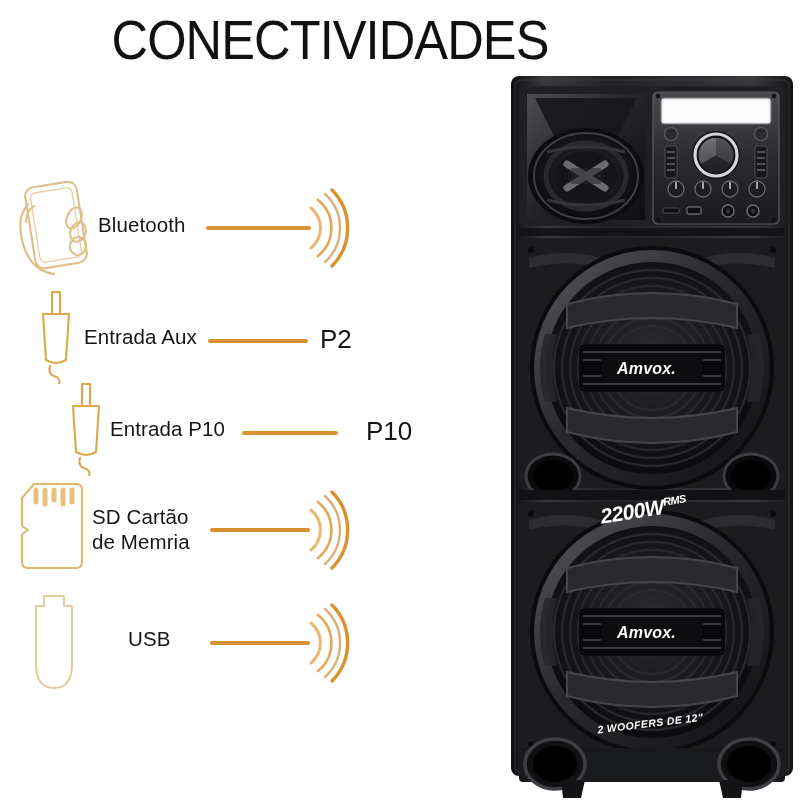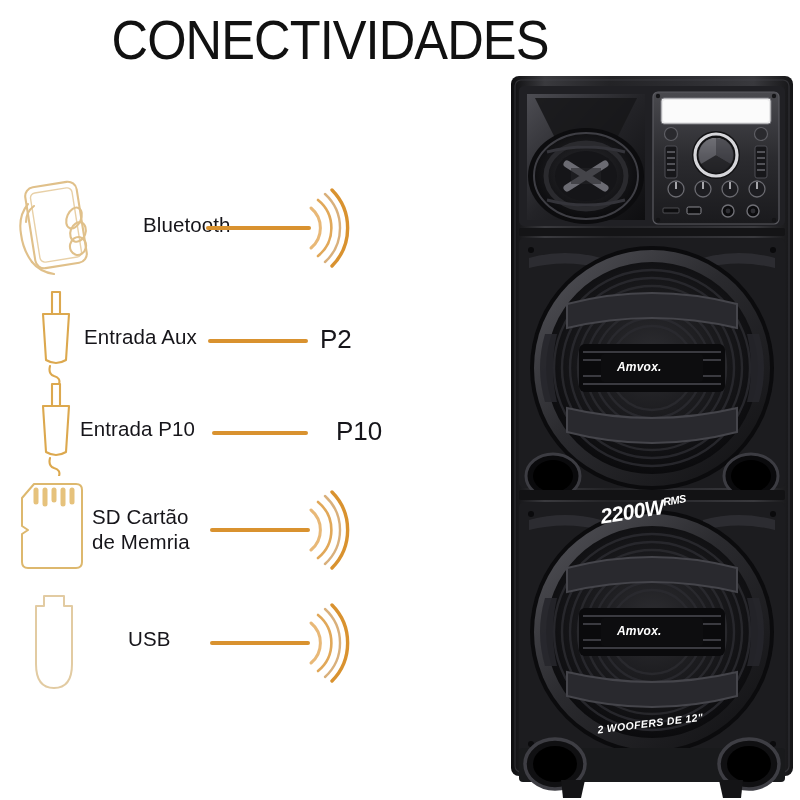--- a/index.html
+++ b/index.html
@@ -56,21 +56,21 @@
   
   .speaker{position:absolute;}
   .sp-txt{
     position:absolute;
     color:#ffffff;
     font-style:italic;
     font-weight:bold;
     white-space:nowrap;
     pointer-events:none;
   }
-  .brand-badge{font-size:12px;letter-spacing:.2px;}
+  .brand-badge{font-size:16px;letter-spacing:.2px;}
   .watt{font-size:21px;letter-spacing:-.5px;}
   .woofsize{font-size:10.5px;letter-spacing:.4px;}
 </style>
 </head>
 <body>
 
 <div id="stage">
 
   <div class="title">CONECTIVIDADES</div>
 
@@ -293,21 +293,21 @@
           <rect x="23" y="14" width="42" height="70" rx="5" transform="rotate(-9 44 49)" stroke-width="1.4" opacity="0.75"></rect>
           <path d="M16 28 Q6 40 9 58 Q11 74 20 86"></path>
           <path d="M20 86 Q28 96 42 98"></path>
           <ellipse cx="62" cy="42" rx="7" ry="11" transform="rotate(24 62 42)"></ellipse>
           <ellipse cx="66" cy="56" rx="7.5" ry="10" transform="rotate(20 66 56)"></ellipse>
           <ellipse cx="66" cy="70" rx="8" ry="9" transform="rotate(14 66 70)"></ellipse>
           <path d="M22 30 Q14 36 14 46"></path>
         </g>
       </svg>
     </div>
-    <div class="flabel" style="left:98px;top:36px;margin-left:45px;">Bluetooth</div>
+    <div class="flabel" style="left:98px;top:36px;">Bluetooth</div>
     <div class="fline" style="left:206px;top:50px;width:105px;"></div>
     <div class="waves" style="left:305px;top:12px;">
       <svg width="62" height="80" viewBox="0 0 62 80">
         <g fill="none" stroke-linecap="round">
           <path d="M6 20 A26 26 0 0 1 6 60" stroke="#e8b877" stroke-width="3"></path>
           <path d="M13 12 A36 36 0 0 1 13 68" stroke="#d9922f" stroke-width="2.6" opacity="0.8"></path>
           <path d="M20 6 A46 46 0 0 1 20 74" stroke="#c98f45" stroke-width="2.4" opacity="0.7"></path>
           <path d="M27 2 A54 54 0 0 1 27 78" stroke="#d9922f" stroke-width="3.4"></path>
         </g>
       </svg>
@@ -322,21 +322,21 @@
           <path d="M15 26 L41 26 L38 72 Q28 78 18 72 Z"></path>
           <path d="M22 78 Q20 86 26 88 Q33 90 31 96"></path>
         </g>
       </svg>
     </div>
     <div class="flabel" style="left:84px;top:36px;">Entrada Aux</div>
     <div class="fline" style="left:208px;top:51px;width:100px;"></div>
     <div class="fvalue" style="left:320px;top:36px;">P2</div>
   </div>
 
-  <div class="feature" style="top:380px;height:96px;">
+  <div class="feature" style="top:380px;height:96px;margin-left:30px;">
     <div class="ficon" style="left:28px;top:0;">
       <svg width="56" height="96" viewBox="0 0 56 96">
         <g fill="none" stroke="#dca84e" stroke-width="2.1" stroke-linecap="round" stroke-linejoin="round">
           <path d="M24 4 L32 4 L32 26 L24 26 Z"></path>
           <path d="M15 26 L41 26 L38 72 Q28 78 18 72 Z"></path>
           <path d="M22 78 Q20 86 26 88 Q33 90 31 96"></path>
         </g>
       </svg>
     </div>
     <div class="flabel" style="left:80px;top:36px;">Entrada P10</div>

